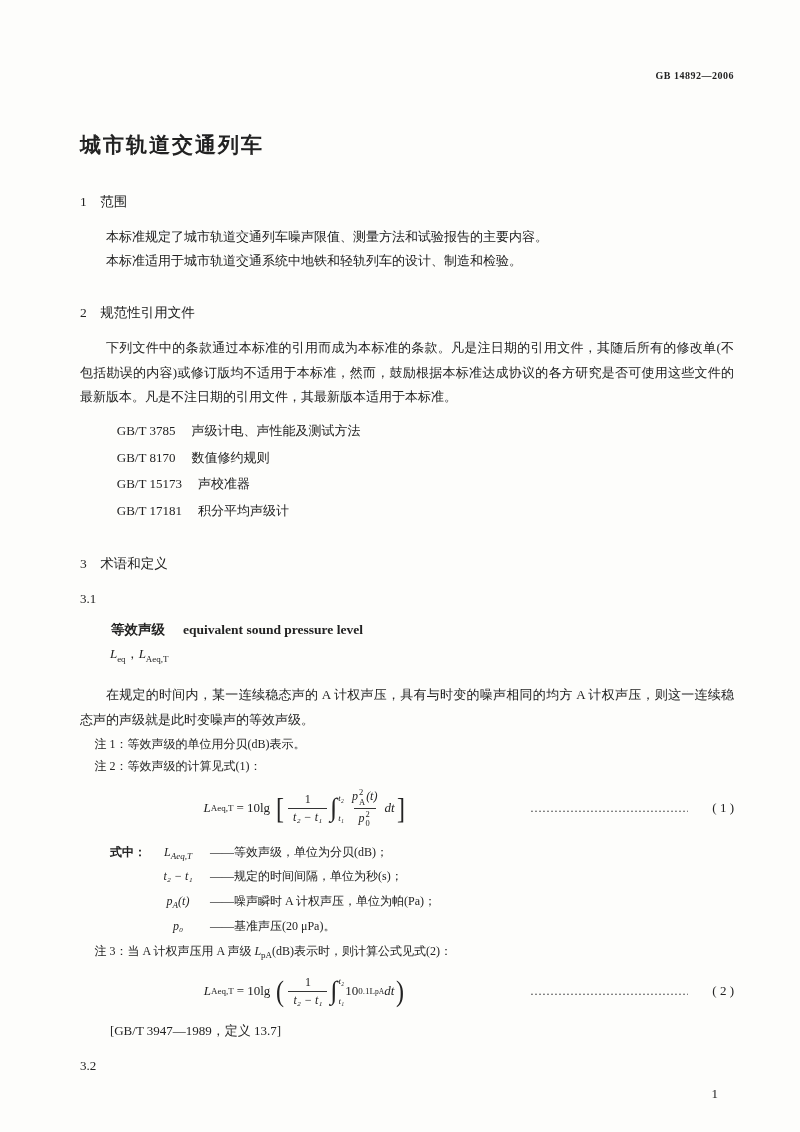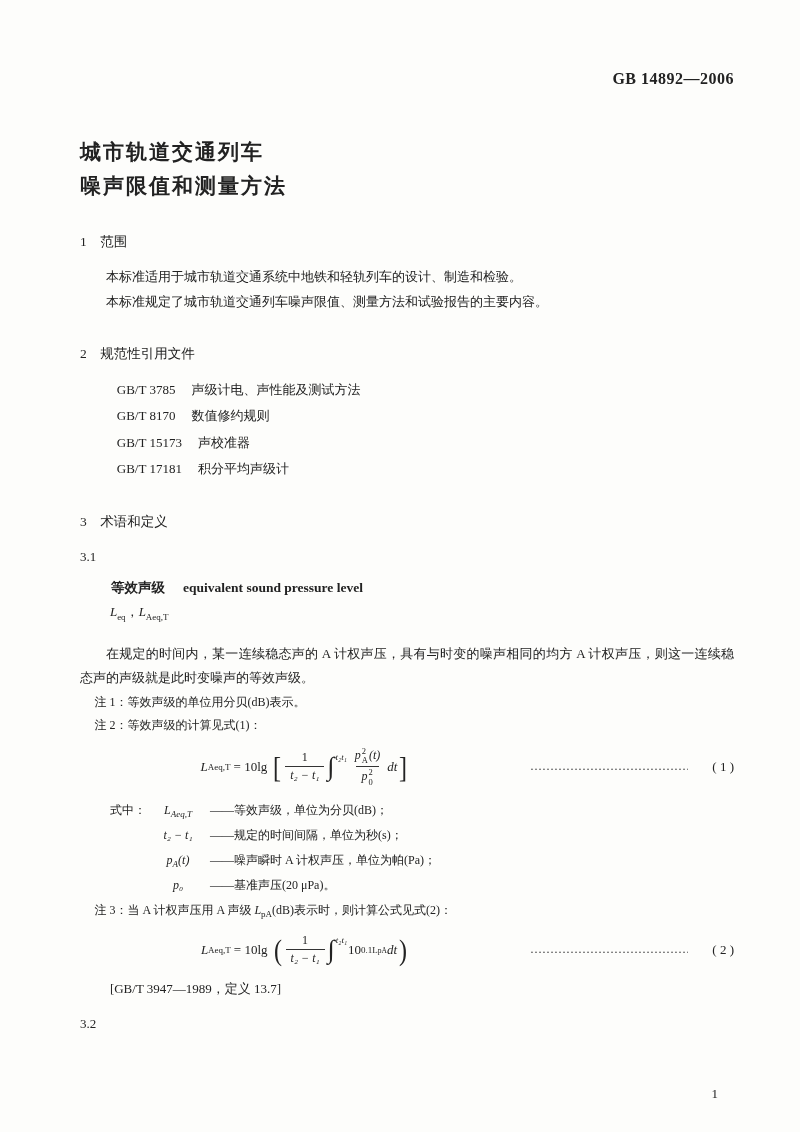--- a/index.html
+++ b/index.html
@@ -9,21 +9,21 @@
     font-family:"Liberation Serif","DejaVu Serif",serif;
     color:#222;
     position:relative;
     overflow:hidden;
   }
   .page { padding:70px 66px 0 80px; }
 
   .std-no {
     text-align:right;
     font-weight:bold;
-    font-size:16px;
+    font-size:10px;
     letter-spacing:0.5px;
   }
 
   .doc-title {
     margin-top:48px;
     font-size:21px;
     font-weight:bold;
     line-height:1.6;
     letter-spacing:2px;
   }
@@ -67,29 +67,29 @@
   }
   .formula-body { margin-left:auto; white-space:nowrap; display:inline-flex; align-items:center; }
   .formula-body > * { flex:none; }
   .frel { margin:0 4px 0 3px; }
   .big-bracket { font-size:30px; font-weight:300; line-height:1; margin:0 1px; transform:scaleX(0.8); }
   .frac { display:inline-flex; flex-direction:column; align-items:center; vertical-align:middle; margin:0 2px; font-size:12px; }
   .frac .num { display:block; padding:0 5px 1px; text-align:center; }
   .frac .den { display:block; border-top:1px solid #333; padding:1px 5px 0; text-align:center; }
   .integral { display:inline-flex; align-items:center; margin:0 1px; }
   .int-sign { font-size:26px; line-height:1; font-style:italic; }
-  .int-limits { display:inline-flex; flex-direction:row; justify-content:space-between; height:30px; font-size:9px; font-style:italic; margin-left:1px; }
+  .int-limits { display:inline-flex; flex-direction:column; justify-content:space-between; height:30px; font-size:9px; font-style:italic; margin-left:1px; }
   .supsub { display:inline-flex; flex-direction:column; align-items:flex-start; font-size:8.5px; line-height:1.1; vertical-align:middle; margin:0 1px; }
   .exp-sub { font-size:7.5px; }
   .dots { margin-left:auto; max-width:158px; overflow:hidden; white-space:nowrap; font-size:12px; color:#333; }
   .fnum { font-size:13px; margin-left:4px; width:42px; text-align:right; }
 
   .where { margin-left:2.5em; font-size:12px; }
   .where-row { display:flex; line-height:1.95; }
-  .where-label { width:38px; flex:none; }
+  .where-label { width:38px; flex:none;font-weight:bold; }
   .where-term { flex:none; min-width:60px; text-align:center; font-style:italic; margin-right:2px; }
   .where-term i { font-style:italic; }
   .where-desc { flex:1; }
 
   .source-line { font-size:13px; margin:14px 0 0 2.3em; }
 
   .def-p { font-size:13px; line-height:1.9; margin-left:0; text-indent:2em; text-align:justify; }
 
   .page-number {
     position:absolute; right:82px; bottom:30px;
@@ -98,28 +98,28 @@
 </style>
 </head>
 <body>
 
 <div class="page">
 
   <div class="std-no">GB 14892—2006</div>
 
   <div class="doc-title">
     <div>城市轨道交通列车</div>
-    <div>噪声限值和测量方法</div>
   </div>
 
   <div class="sec-heading">1　范围</div>
+  <p class="body-p">本标准规定了城市轨道交通列车噪声限值、测量方法和试验报告的主要内容。</p>
   <p class="body-p">本标准适用于城市轨道交通系统中地铁和轻轨列车的设计、制造和检验。</p>
-  <p class="body-p">本标准规定了城市轨道交通列车噪声限值、测量方法和试验报告的主要内容。</p>
 
   <div class="sec-heading">2　规范性引用文件</div>
+  <p class="body-p">下列文件中的条款通过本标准的引用而成为本标准的条款。凡是注日期的引用文件，其随后所有的修改单(不包括勘误的内容)或修订版均不适用于本标准，然而，鼓励根据本标准达成协议的各方研究是否可使用这些文件的最新版本。凡是不注日期的引用文件，其最新版本适用于本标准。</p>
   <div class="refs">
     <div class="ref-row">
       <span class="ref-code">GB/T 3785</span><span>声级计电、声性能及测试方法</span>
     </div>
     <div class="ref-row">
       <span class="ref-code">GB/T 8170</span><span>数值修约规则</span>
     </div>
     <div class="ref-row">
       <span class="ref-code">GB/T 15173</span><span>声校准器</span>
     </div>

